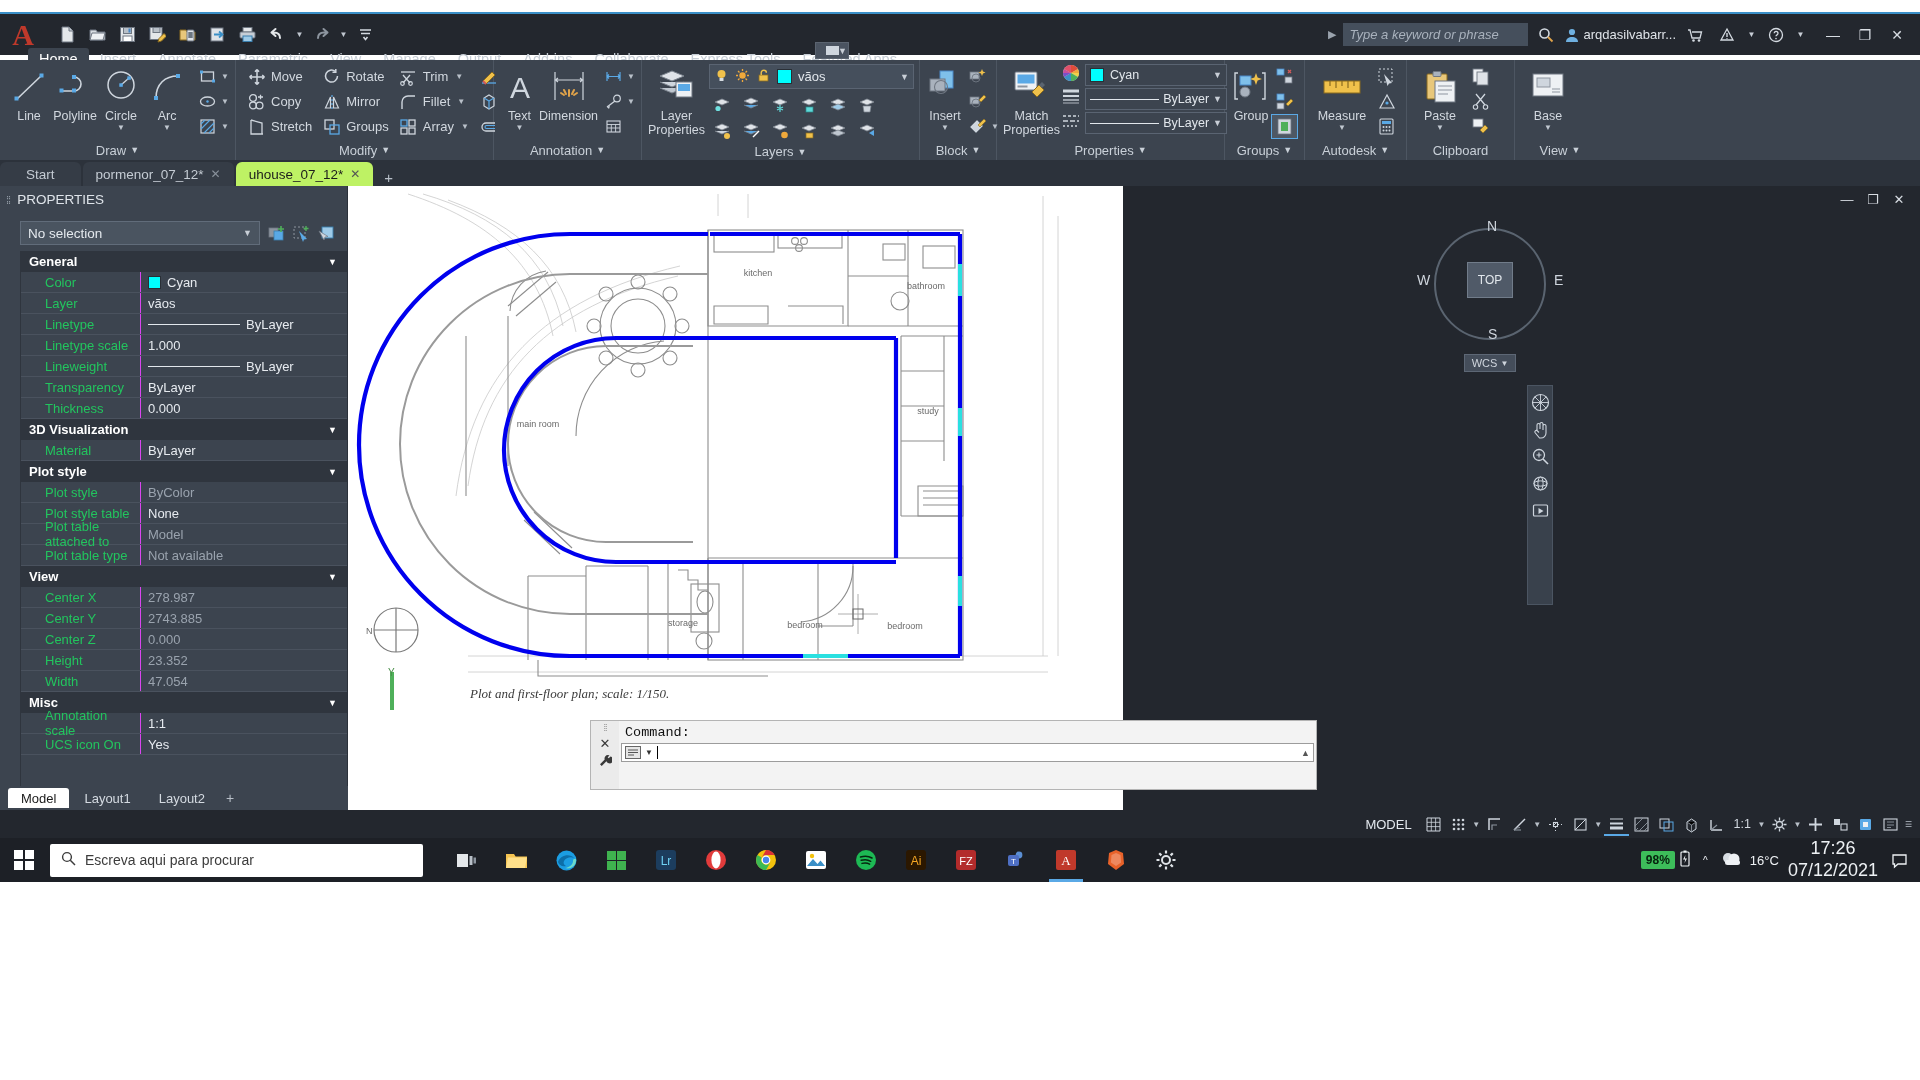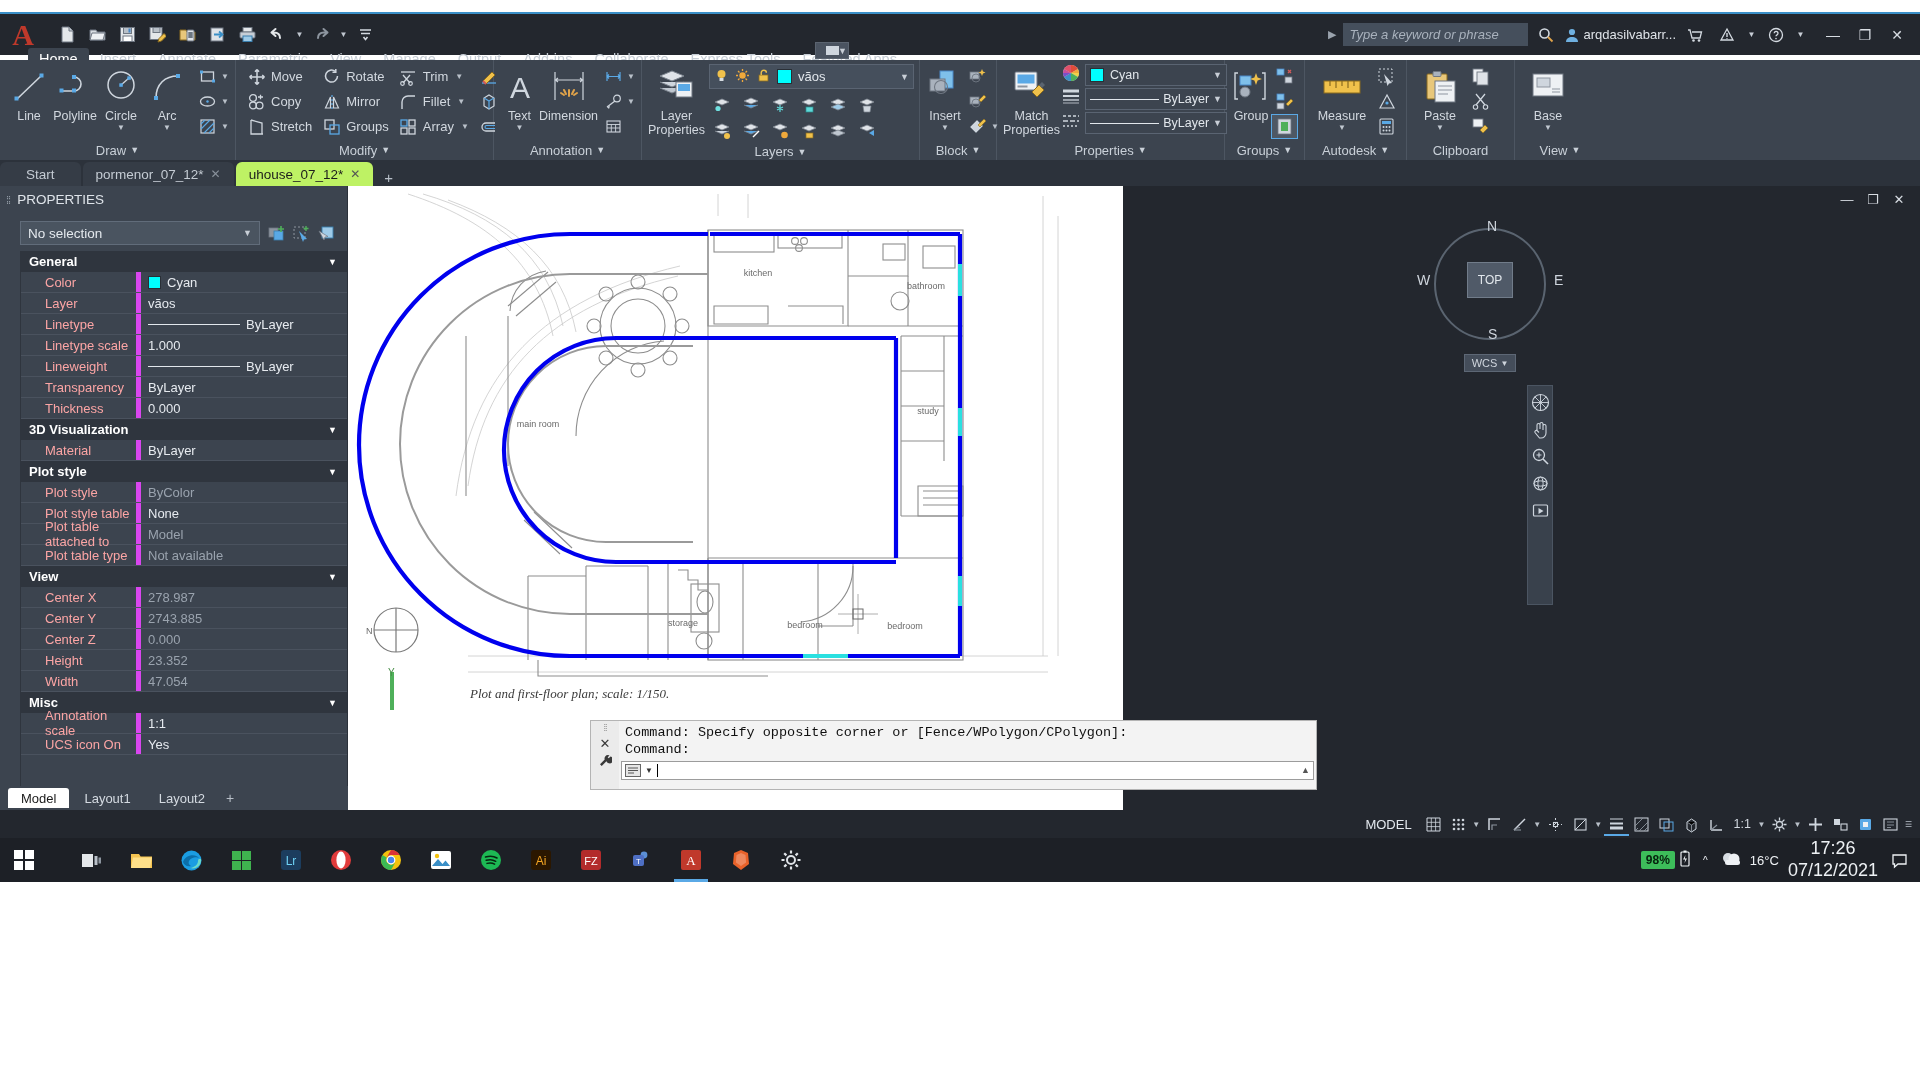--- a/index.html
+++ b/index.html
@@ -135,21 +135,21 @@
   .props-tools { display:flex; gap:4px; }
   .ptool { width:21px;height:21px; display:flex;align-items:center;justify-content:center; cursor:pointer; }
   .props-table { flex:1; overflow:hidden; margin-left:20px; border-left:1px solid #2f353e; }
   .grp-row {
     height:21px; display:flex; align-items:center; padding-left:8px;
     background:#2f353e; color:#ffffff; font-size:13px; font-weight:bold;
     justify-content:space-between; padding-right:10px; cursor:pointer;
   }
   .grp-row .cv { font-size:9px; font-weight:normal; }
   .pr-row { height:21px; display:flex; align-items:stretch; border-bottom:1px solid #4a525e; font-size:13px; }
-  .pr-k { width:120px; padding-left:24px; display:flex; align-items:center; color:#fca5a5; border-right:5px solid #d946ef; }
+  .pr-k { width:120px; padding-left:24px; display:flex; align-items:center; color:#22c55e; border-right:1px solid #d946ef; }
   .pr-v { flex:1; padding-left:7px; display:flex; align-items:center; gap:6px; color:#e6eaef; }
   .pr-v.dim { color:#9aa3ae; }
   .pr-v .swatch { width:13px;height:13px;background:#00ffff;border:1px solid #2a2f36; }
   .pr-v .bline { width:92px; border-top:1px solid #e2e7ec; }
 
   
   .modeltabs {
     position:absolute; left:0; top:786px; width:348px; height:24px;
     background:#3c444f; display:flex; align-items:center; padding-left:8px; gap:2px;
   }
@@ -1441,21 +1441,20 @@
       <span class="cmd-grip">⁞⁞</span>
       <span class="cmd-x">✕</span>
       <span class="cmd-w">
         <svg width="13" height="13" viewBox="0 0 13 13">
             <path d="M9 1a3.5 3.5 0 00-3.3 4.6L1 10.3 2.7 12l4.7-4.7A3.5 3.5 0 1011.5 2.5L9.7 4.3 8.7 3.3l1.8-1.8A3.5 3.5 0 009 1z" fill="#3a3a3a"></path>
           </svg>
       </span>
     </div>
     <div class="cmd-main">
       <div class="cmd-hist">
-        <div>Command: Specify opposite corner or [Fence/WPolygon/CPolygon]:</div>
         <div>Command:</div>
       </div>
       <div class="cmd-input">
         <span class="cmd-ico">
           <svg width="12" height="9" viewBox="0 0 12 9">
               <path d="M1 2h10M1 4.5h10M1 7h6" stroke="#555" stroke-width="1"></path>
             </svg>
         </span>
         <span class="cmd-cv">▼</span>
         <span class="caret"></span>
@@ -1585,20 +1584,29 @@
     <div class="white-fill"></div>
     <div class="tb-real">
       <div class="start-btn">
         <svg width="22" height="22" viewBox="0 0 22 22">
             <rect x="1" y="1" width="9" height="9" fill="#ffffff"></rect>
             <rect x="12" y="1" width="9" height="9" fill="#ffffff"></rect>
             <rect x="1" y="12" width="9" height="9" fill="#ffffff"></rect>
             <rect x="12" y="12" width="9" height="9" fill="#ffffff"></rect>
           </svg>
       </div>
+      <div class="tb-search">
+        <span>
+          <svg width="15" height="15" viewBox="0 0 15 15">
+              <circle cx="6" cy="6" r="4.4" stroke="#3c3c3c" stroke-width="1.4" fill="none"></circle>
+              <path d="M9.3 9.3L14 14" stroke="#3c3c3c" stroke-width="1.5"></path>
+            </svg>
+        </span>
+        <span>Escreva aqui para procurar</span>
+      </div>
       <div class="tb-apps">
         <div class="tb-app">
           <svg width="21" height="21" viewBox="0 0 21 21">
               <rect x="1" y="4" width="11" height="13" fill="#e4e7ea"></rect>
               <rect x="13.5" y="6" width="3" height="9" fill="#b9c0c8"></rect>
               <rect x="17.5" y="7.5" width="2.5" height="6" fill="#8d959f"></rect>
             </svg>
         </div>
         <div class="tb-app">
           <svg width="23" height="23" viewBox="0 0 23 23">

